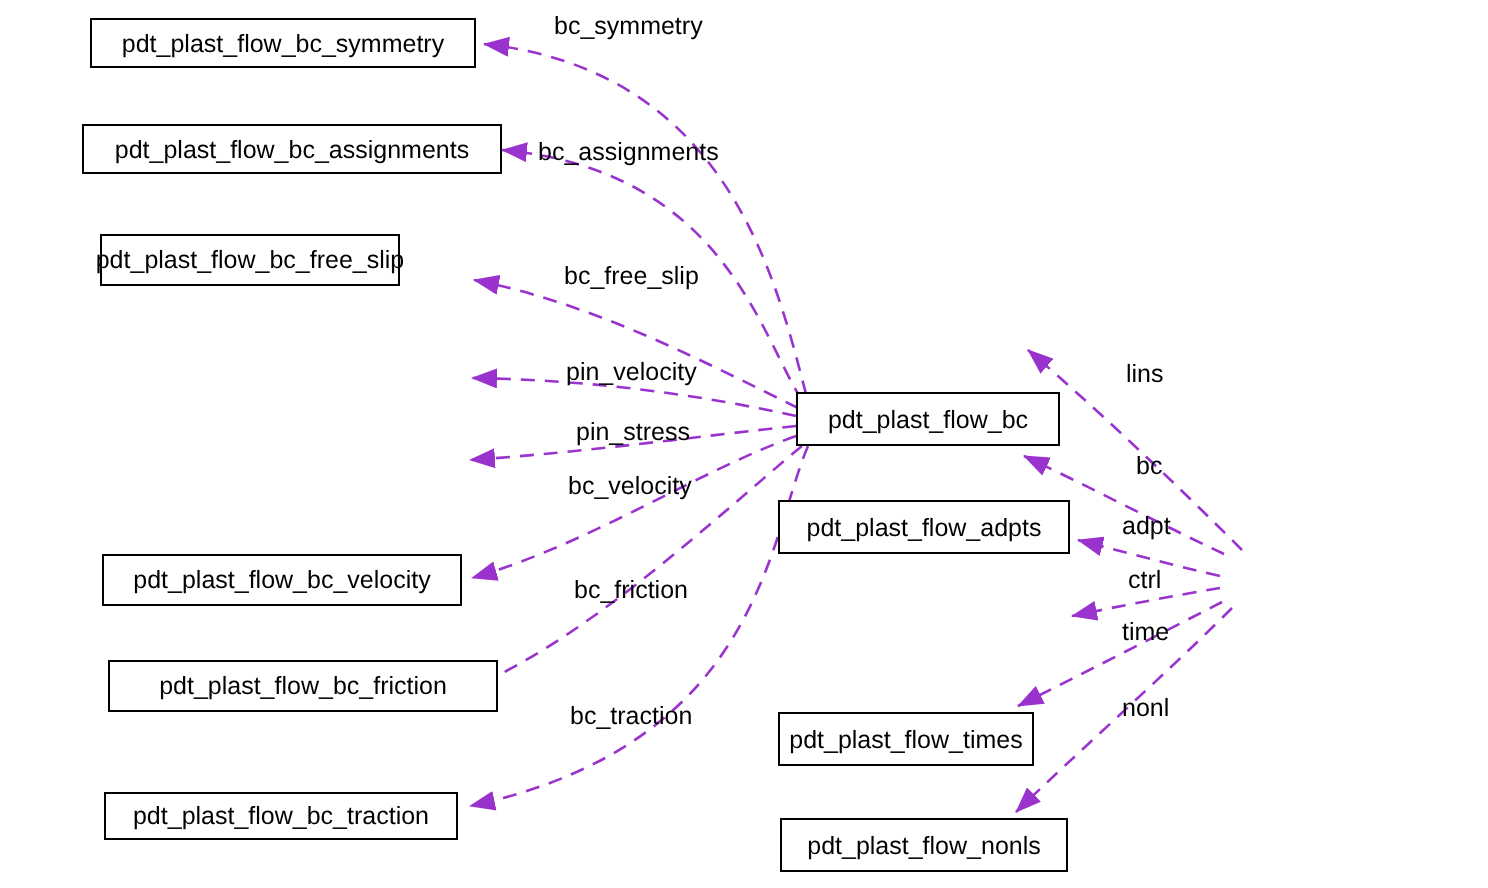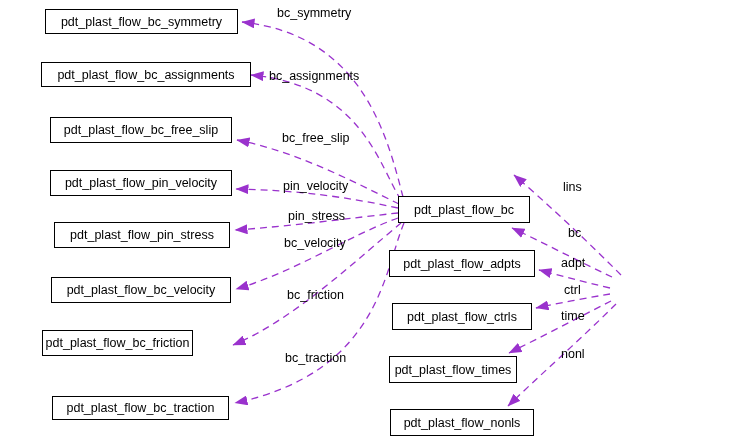--- a/index.html
+++ b/index.html
@@ -75,30 +75,27 @@
     <path class="edge" d="M589,275 C555,241 516,204 482,175" marker-end="url(#arrow)"></path>
     <path class="edge" d="M580,277 C548,262 512,243 480,228" marker-end="url(#arrow)"></path>
     <path class="edge" d="M578,288 C552,282 530,276 507,270" marker-end="url(#arrow)"></path>
     <path class="edge" d="M578,294 C554,298 528,303 504,308" marker-end="url(#arrow)"></path>
     <path class="edge" d="M579,301 C546,318 509,337 477,353" marker-end="url(#arrow)"></path>
     <path class="edge" d="M584,304 C550,338 508,375 476,406" marker-end="url(#arrow)"></path>
   </svg>
 
   <div class="node" style="left:13px;top:9px;width:193px;height:25px">pdt_plast_flow_bc_symmetry</div>
   <div class="node" style="left:9px;top:62px;width:210px;height:25px">pdt_plast_flow_bc_assignments</div>
-  <div class="node" style="left:18px;top:117px;width:182px;height:26px">pdt_plast_flow_bc_free_slip</div>
-  <div class="node" style="left:18px;top:170px;width:182px;height:26px">pdt_plast_flow_pin_velocity</div>
-  <div class="node" style="left:22px;top:222px;width:176px;height:26px">pdt_plast_flow_pin_stress</div>
+  <div class="node" style="left:18px;top:117px;width:150px;height:26px">pdt_plast_flow_bc_free_slip</div>
   <div class="node" style="left:19px;top:277px;width:180px;height:26px">pdt_plast_flow_bc_velocity</div>
-  <div class="node" style="left:10px;top:330px;width:151px;height:26px">pdt_plast_flow_bc_friction</div>
+  <div class="node" style="left:22px;top:330px;width:195px;height:26px">pdt_plast_flow_bc_friction</div>
   <div class="node" style="left:20px;top:396px;width:177px;height:24px">pdt_plast_flow_bc_traction</div>
 
   <div class="node" style="left:366px;top:196px;width:132px;height:27px">pdt_plast_flow_bc</div>
   <div class="node" style="left:357px;top:250px;width:146px;height:27px">pdt_plast_flow_adpts</div>
-  <div class="node" style="left:360px;top:303px;width:140px;height:27px">pdt_plast_flow_ctrls</div>
   <div class="node" style="left:357px;top:356px;width:128px;height:27px">pdt_plast_flow_times</div>
   <div class="node" style="left:358px;top:409px;width:144px;height:27px">pdt_plast_flow_nonls</div>
 
 
   <span class="edge-label" style="left:245px;top:6px">bc_symmetry</span>
   <span class="edge-label" style="left:237px;top:69px">bc_assignments</span>
   <span class="edge-label" style="left:250px;top:131px">bc_free_slip</span>
   <span class="edge-label" style="left:251px;top:179px">pin_velocity</span>
   <span class="edge-label" style="left:256px;top:209px">pin_stress</span>
   <span class="edge-label" style="left:252px;top:236px">bc_velocity</span>

